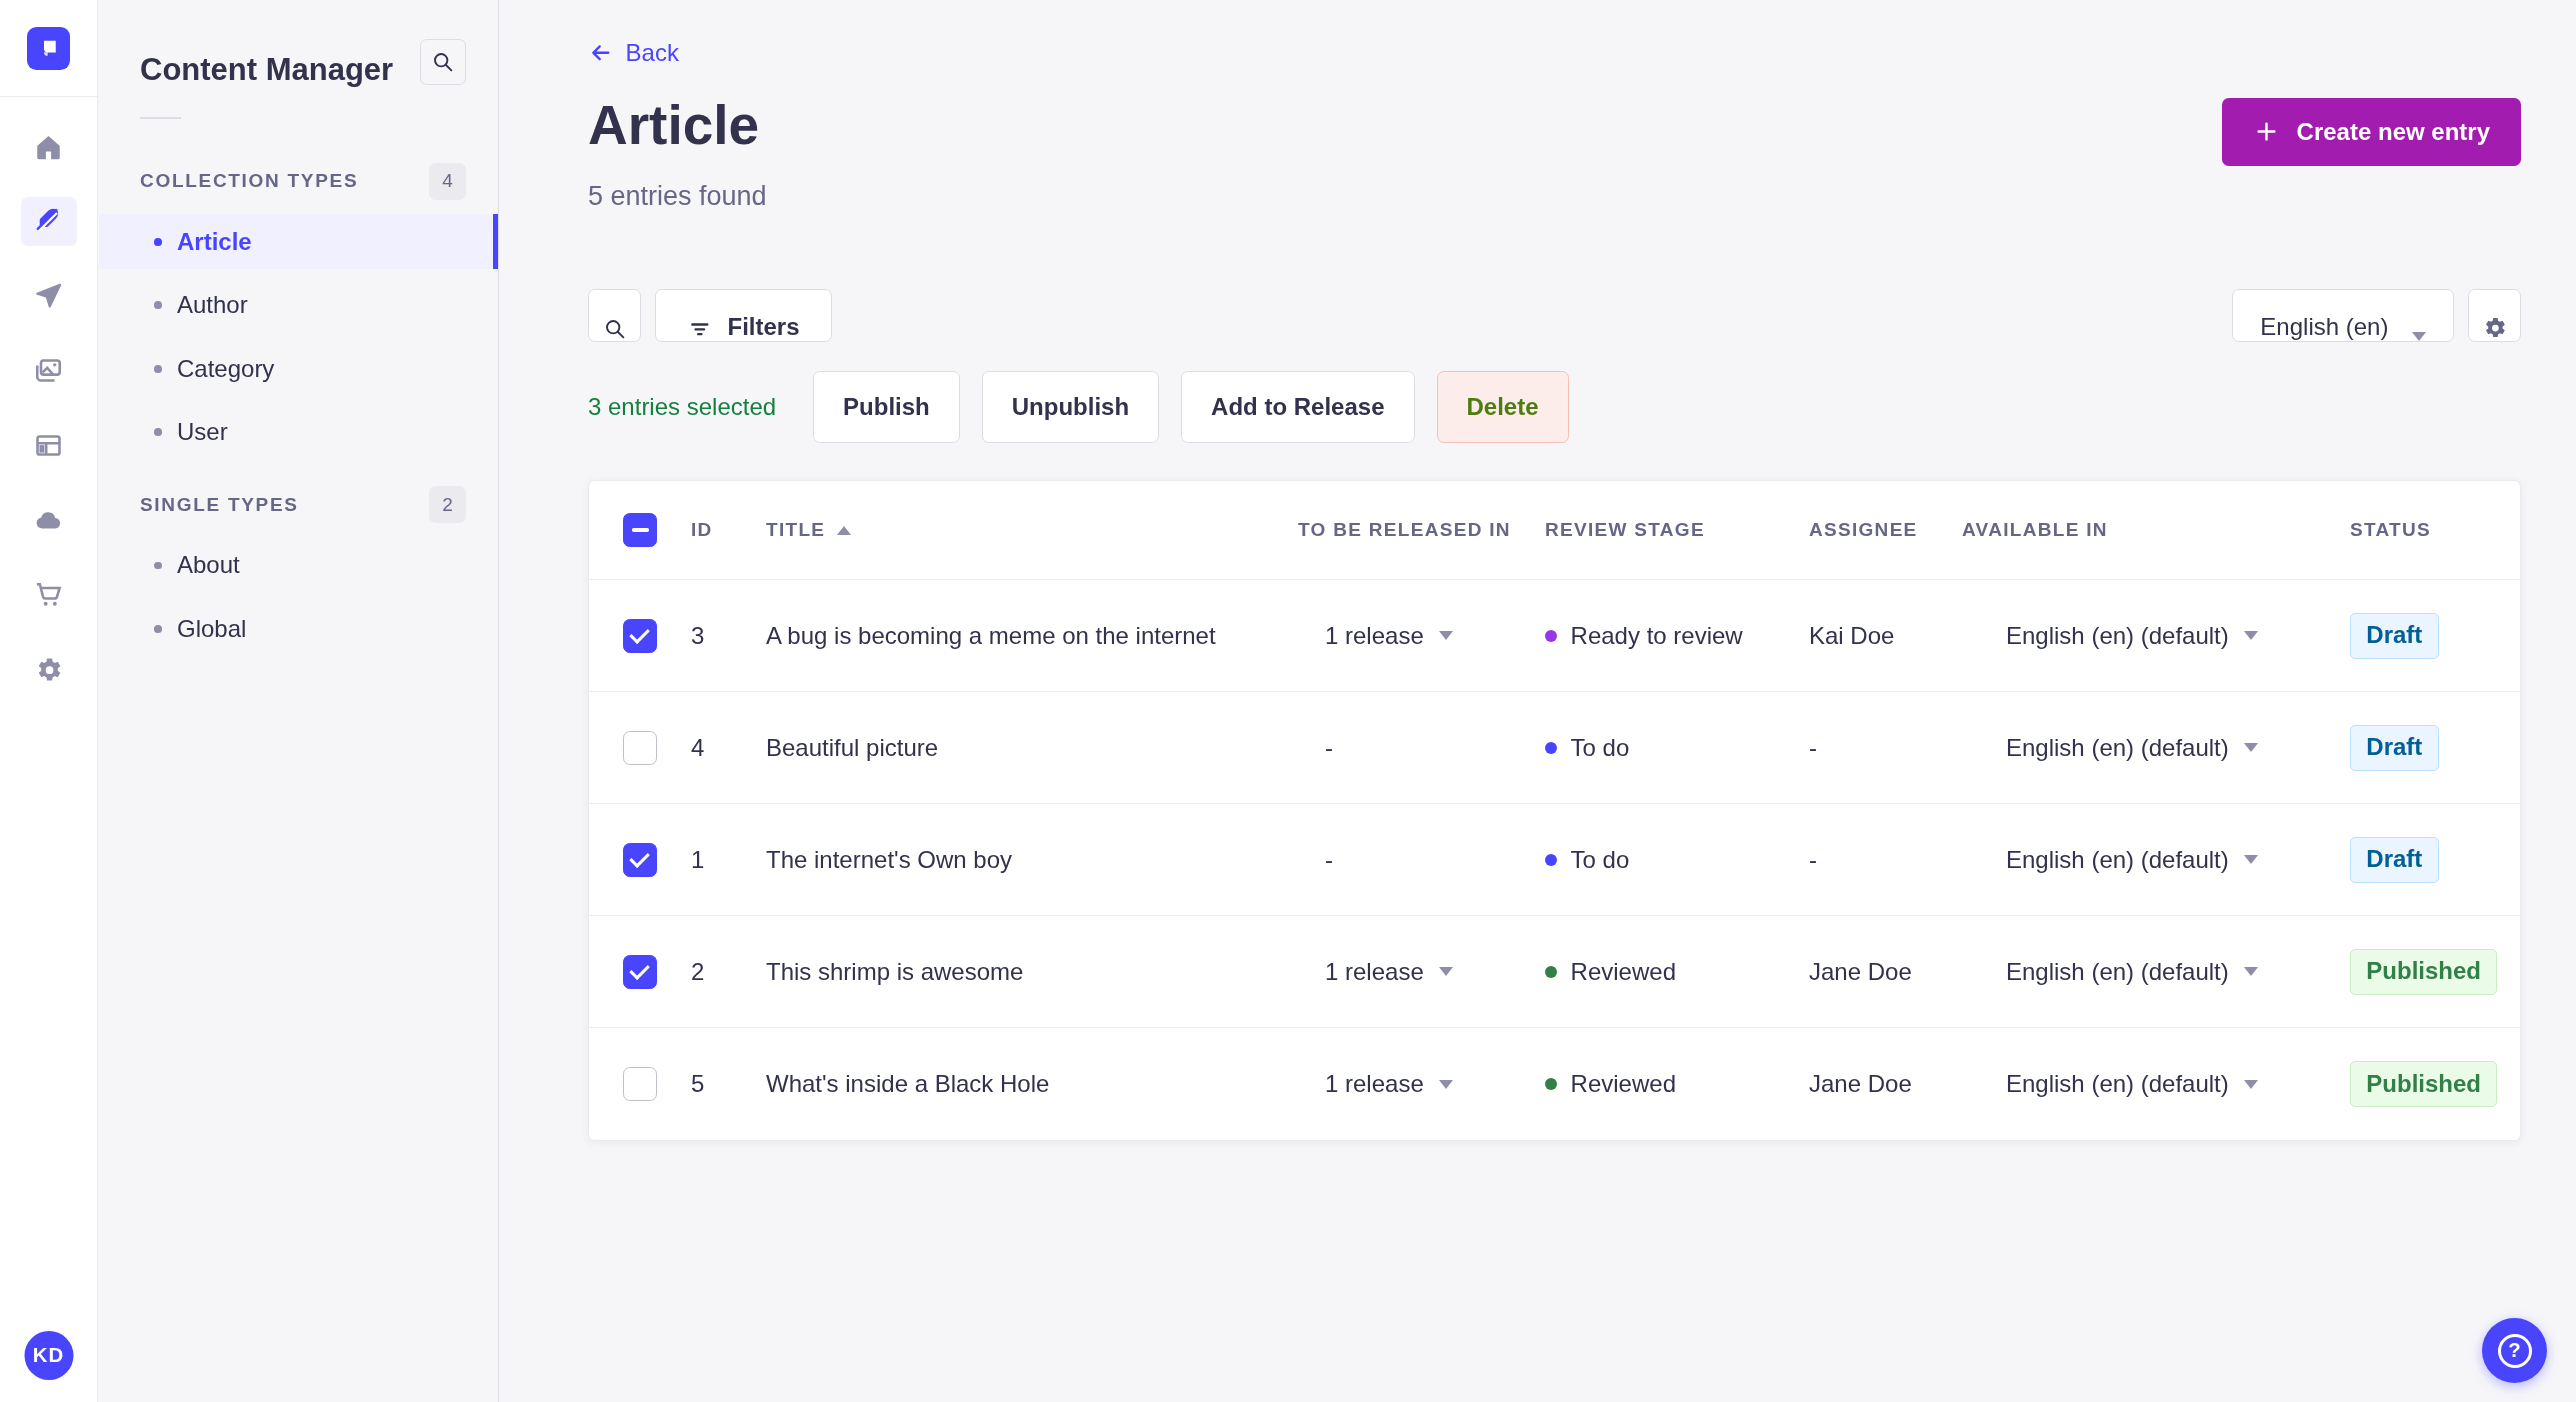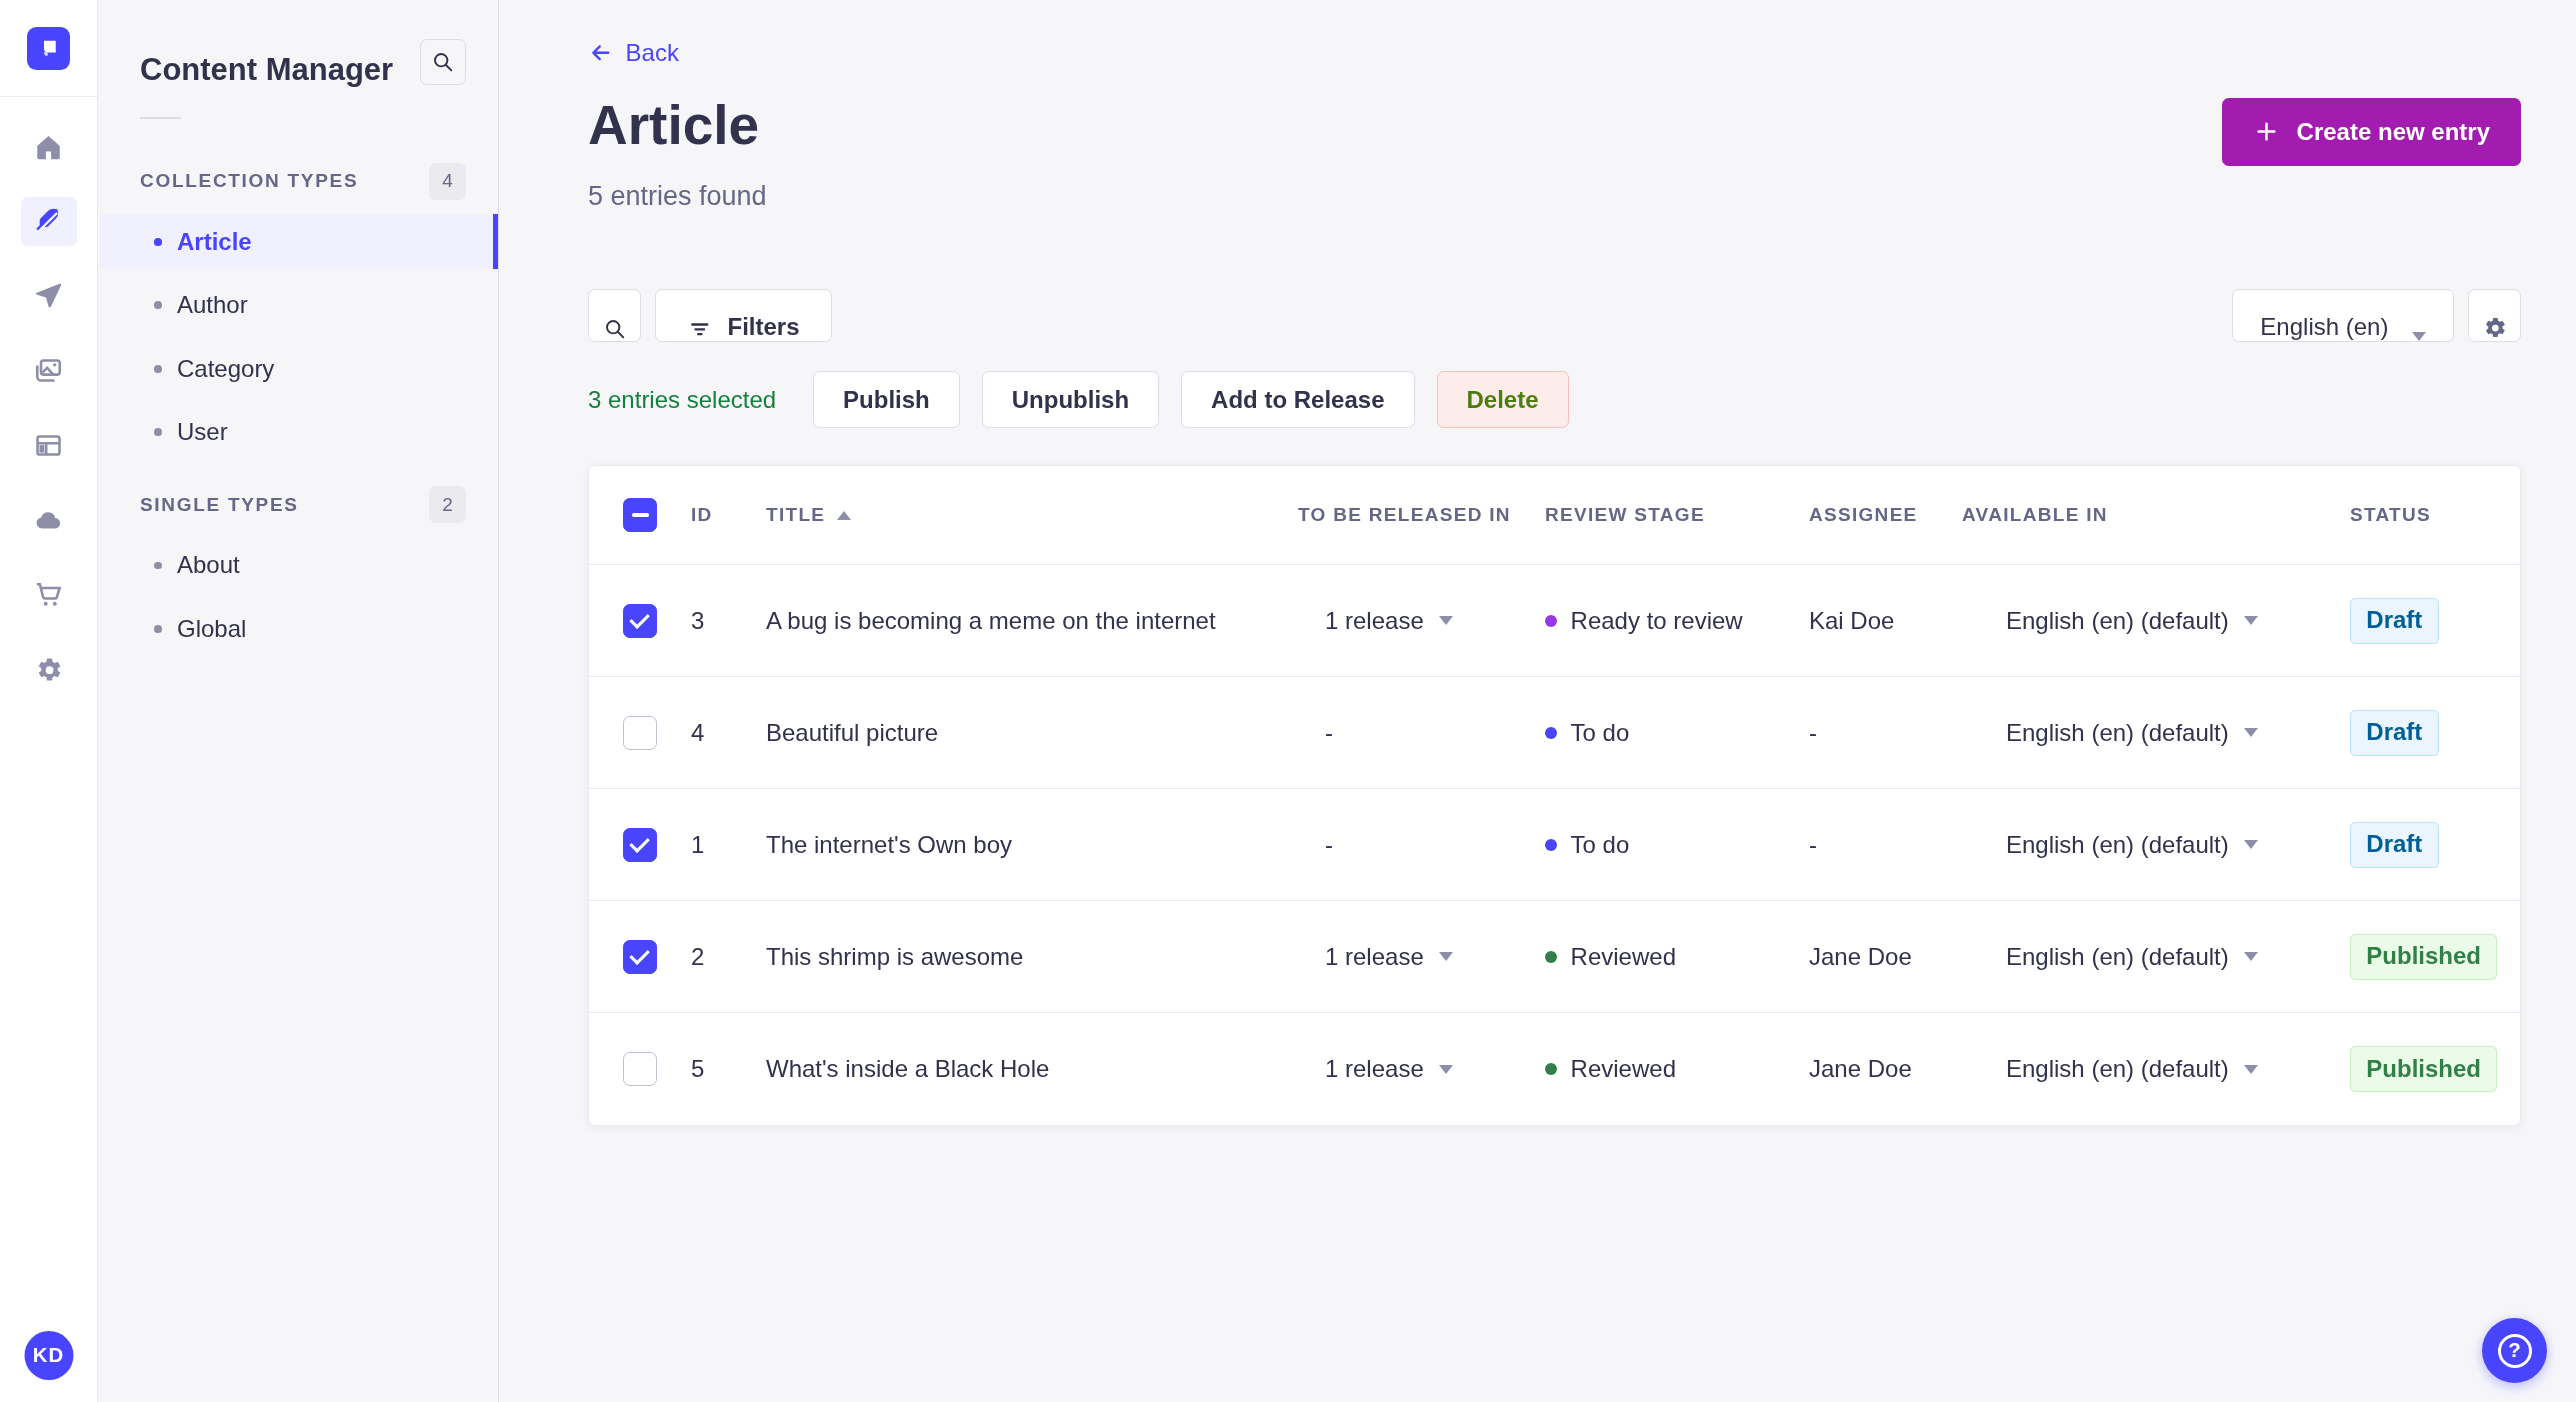--- a/index.html
+++ b/index.html
@@ -48,21 +48,21 @@
   .toolbar { margin-top:77px; display:flex; align-items:center; justify-content:space-between; }
   .toolbar-group { display:flex; align-items:center; gap:13.6px; }
   .tool-btn { height:53px; border:0.9px solid #DCDCE4; background:#fff; border-radius:6.8px; display:flex; align-items:flex-end; justify-content:center;
     cursor:pointer; font-family:inherit; }
   .tool-btn.square { width:53px; }
   .btn-filters { padding:0 31px; gap:15.3px; font-size:24px; font-weight:600; color:#32324D; }
   .locale-select { padding:0 27px; gap:24px; font-size:24px; color:#32324D; font-weight:400; }
 
   .selection-row { margin-top:29px; display:flex; align-items:center; gap:22px; }
   .selection-label { font-size:24px; color:#15803d; margin-right:15px; }
-  .btn-secondary { height:57px; padding:0 29px; border:0.9px solid #DCDCE4; background:#fff; border-radius:6.8px; font-size:24px; font-weight:600;
+  .btn-secondary { height:72px; padding:0 29px; border:0.9px solid #DCDCE4; background:#fff; border-radius:6.8px; font-size:24px; font-weight:600;
     color:#32324D; cursor:pointer; font-family:inherit; }
   .btn-danger { border-color:#F5C0B8; background:#FCECEA; color:#4d7c0f; }
 
   
   .card { margin-top:37px; background:#fff; border:0.9px solid #EAEAEF; border-radius:6.8px; box-shadow:0 1.7px 8.5px rgba(33,33,52,0.06); overflow:hidden; }
   .grid-row { display:grid; grid-template-columns:85px 75px 532px 247px 264px 153px 388px auto; align-items:center; }
   .thead { height:99px; border-bottom:0.9px solid #EAEAEF; }
   .trow { height:112px; border-bottom:0.9px solid #EAEAEF; cursor:pointer; }
   .trow.last { border-bottom:none; }
   .cell { padding-left:17px; font-size:24px; color:#32324D; display:flex; align-items:center; }

